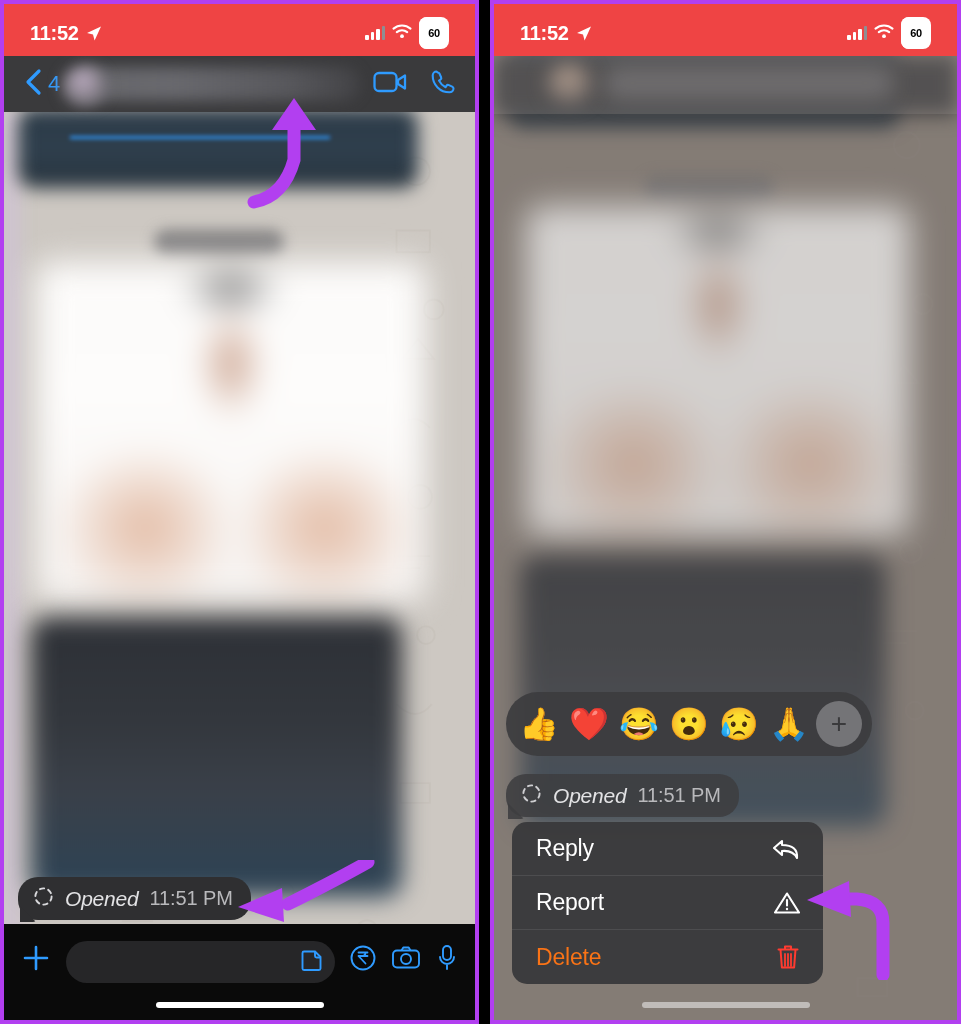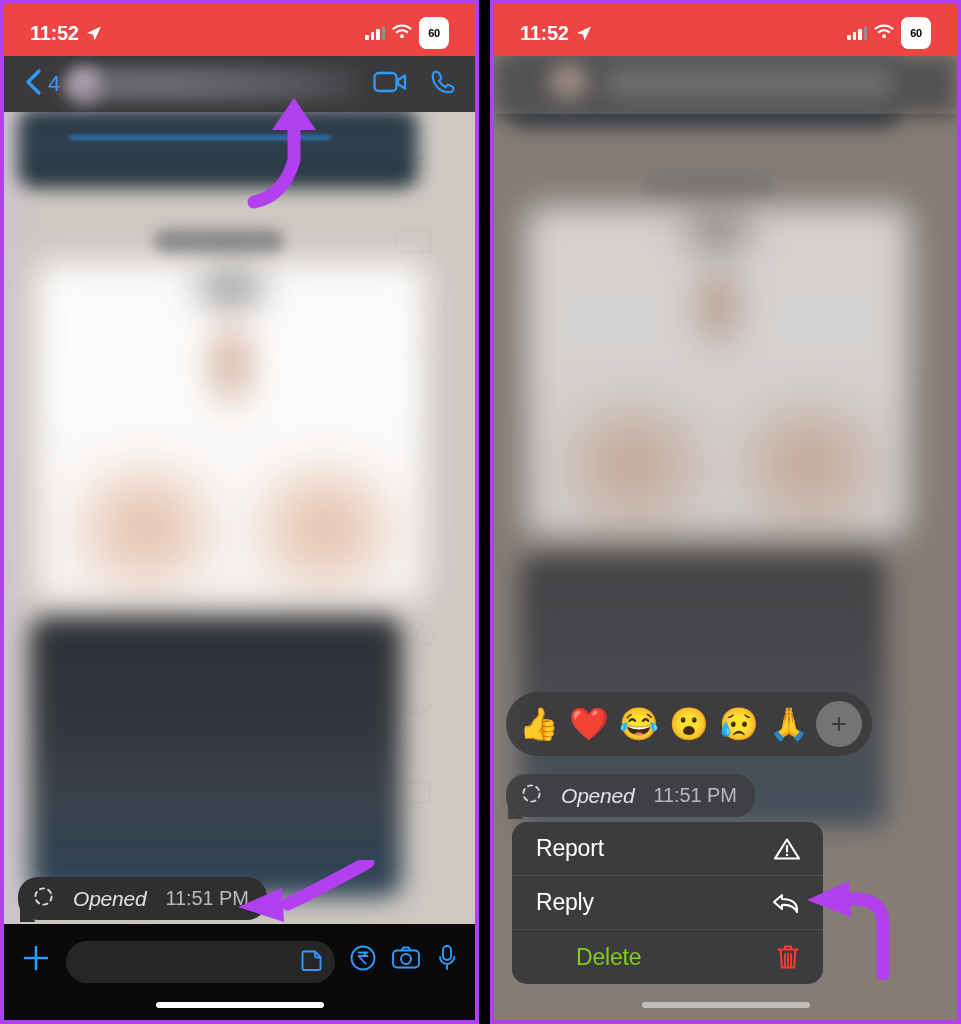--- a/index.html
+++ b/index.html
@@ -128,21 +128,21 @@
   
   .edge-lav {
     position:absolute; left:0; top:0; width:26px; height:100%;
     background:linear-gradient(90deg,#cfc2d6 0%, rgba(207,194,214,.35) 60%, rgba(207,194,214,0) 100%);
     filter:blur(6px);
   }
 
   
   .opened-bubble {
     position:absolute;
-    display:flex; align-items:center; gap:19px;
+    display:flex; align-items:center; gap:11px;
     background:#2f2f31;
     border-radius:20px;
     padding:9px 18px 9px 15px;
     z-index:30;
   }
   .opened-bubble::before {
     content:""; position:absolute; left:2px; bottom:-2px;
     width:16px; height:16px; background:#2f2f31;
     border-bottom-left-radius:3px;
     clip-path:polygon(0 100%, 100% 100%, 100% 0);
@@ -209,21 +209,21 @@
     overflow:hidden;
     z-index:50;
   }
   .ctx-item {
     height:54px; display:flex; align-items:center; justify-content:space-between;
     padding:0 22px 0 24px;
     border-bottom:1px solid rgba(255,255,255,.09);
   }
   .ctx-item:last-child { border-bottom:none; }
   .ctx-label { color:#fff; font-size:23px; letter-spacing:-0.2px; }
-  .ctx-item.danger .ctx-label { color:#84cc16;margin-left:40px; }
+  .ctx-item.danger .ctx-label { color:#f97316; }
   .ctx-icon { color:#fff; display:flex; align-items:center; }
   .ctx-item.danger .ctx-icon { color:#ff3b30; }
 
   
   .arrow { position:absolute; z-index:70; pointer-events:none; }
   .arrow-up-left   { left:228px; top:80px;  width:130px; height:125px; }
   .arrow-bl-left   { left:214px; top:856px; width:160px; height:90px; }
   .arrow-right-ctx { left:805px; top:855px; width:150px; height:125px; }
 
   
@@ -461,37 +461,37 @@
           <svg width="21" height="21" viewBox="0 0 22 22">
             <circle cx="11" cy="11" r="8.5" fill="none" stroke="#cfcfd2" stroke-width="2" stroke-linecap="round" stroke-dasharray="4.5 4.5"></circle>
           </svg>
         </span>
         <span class="lbl">Opened</span>
         <span class="tm">11:51 PM</span>
       </div>
 
       <div class="ctxmenu">
         <div class="ctx-item">
+          <span class="ctx-label">Reply</span>
+          <span class="ctx-icon">
+            <svg width="30" height="26" viewBox="0 0 30 26">
+              <path d="M11 5 L3 12 L11 19 L11 15 Q22 14 26 22 Q27 9 11 9 Z" fill="none" stroke="#fff" stroke-width="2.1" stroke-linejoin="round" stroke-linecap="round"></path>
+            </svg>
+          </span>
+        </div>
+        <div class="ctx-item">
           <span class="ctx-label">Report</span>
           <span class="ctx-icon">
             <svg width="28" height="26" viewBox="0 0 28 26">
               <path d="M14 3.5 L26 22.5 L2 22.5 Z" fill="none" stroke="#fff" stroke-width="2.1" stroke-linejoin="round"></path>
               <path d="M14 10v5.5" stroke="#fff" stroke-width="2.1" stroke-linecap="round"></path>
               <circle cx="14" cy="19" r="1.2" fill="#fff"></circle>
             </svg>
           </span>
         </div>
-        <div class="ctx-item">
-          <span class="ctx-label">Reply</span>
-          <span class="ctx-icon">
-            <svg width="30" height="26" viewBox="0 0 30 26">
-              <path d="M11 5 L3 12 L11 19 L11 15 Q22 14 26 22 Q27 9 11 9 Z" fill="none" stroke="#fff" stroke-width="2.1" stroke-linejoin="round" stroke-linecap="round"></path>
-            </svg>
-          </span>
-        </div>
         <div class="ctx-item danger">
           <span class="ctx-label">Delete</span>
           <span class="ctx-icon">
             <svg width="26" height="28" viewBox="0 0 26 28">
               <path d="M3.5 6.5h19 M10 6.5V3.5h6v3 M5.5 6.5l1.4 18h12.2l1.4-18" fill="none" stroke="#ff3b30" stroke-width="2" stroke-linecap="round" stroke-linejoin="round"></path>
               <path d="M10 11v12 M13 11v12 M16 11v12" stroke="#ff3b30" stroke-width="1.8" stroke-linecap="round"></path>
             </svg>
           </span>
         </div>
       </div>

